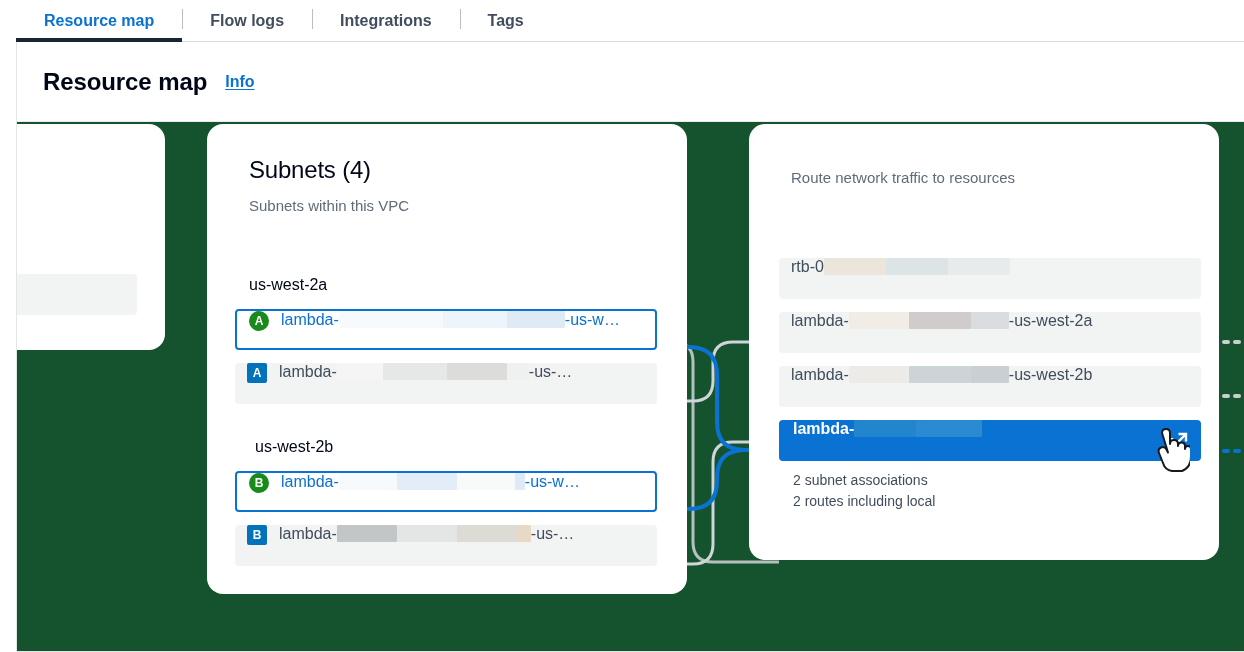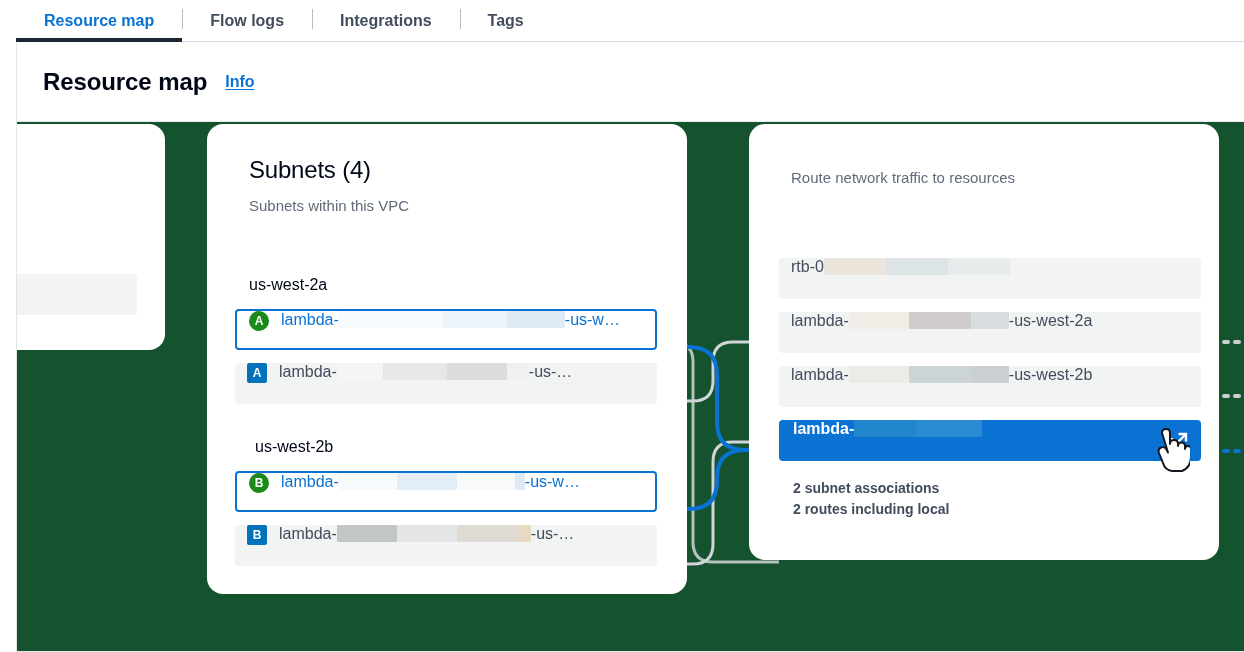--- a/index.html
+++ b/index.html
@@ -323,21 +323,21 @@
         <span>lambda-</span>
         <span class="redact" style="width:62px;background:#2286cf;"></span>
         <span class="redact" style="width:66px;background:#2a8bd2;"></span>
         <svg class="ext-icon" viewBox="0 0 20 20" xmlns="http://www.w3.org/2000/svg">
           <path d="M3 7 V17 H13 V11" fill="none" stroke="#ffffff" stroke-width="2.4"></path>
           <path d="M9.5 3 H17 V10.5" fill="none" stroke="#ffffff" stroke-width="2.4"></path>
           <path d="M17 3 L9 11" fill="none" stroke="#ffffff" stroke-width="2.4"></path>
         </svg>
       </div>
 
-      <div class="rt-meta" style="position:absolute; left:30px; top:346px;font-weight:bold;">
+      <div class="rt-meta" style="position:absolute; left:30px; top:338px;">
         <div>2 subnet associations</div>
         <div>2 routes including local</div>
       </div>
     </div>
 
     <svg class="cursor" style="left:1133px; top:303px; width:40px; height:52px;" viewBox="0 0 40 52" xmlns="http://www.w3.org/2000/svg">
       <path d="M12 8 q0-4 4-4 t4 4 v11 q0-4 4-4 t4 4 v2 q0-3.5 3.5-3.5 t3.5 3.5 v3 q0-3 3-3 t3 3 v8
                q0 10-9 14 h-10 q-7-1-9-8 l-4-10 q-1.5-4 2-5.5 t5.5 2 l1.5 3 z" fill="#ffffff" stroke="#16191f" stroke-width="2" stroke-linejoin="round"></path>
     </svg>
 

